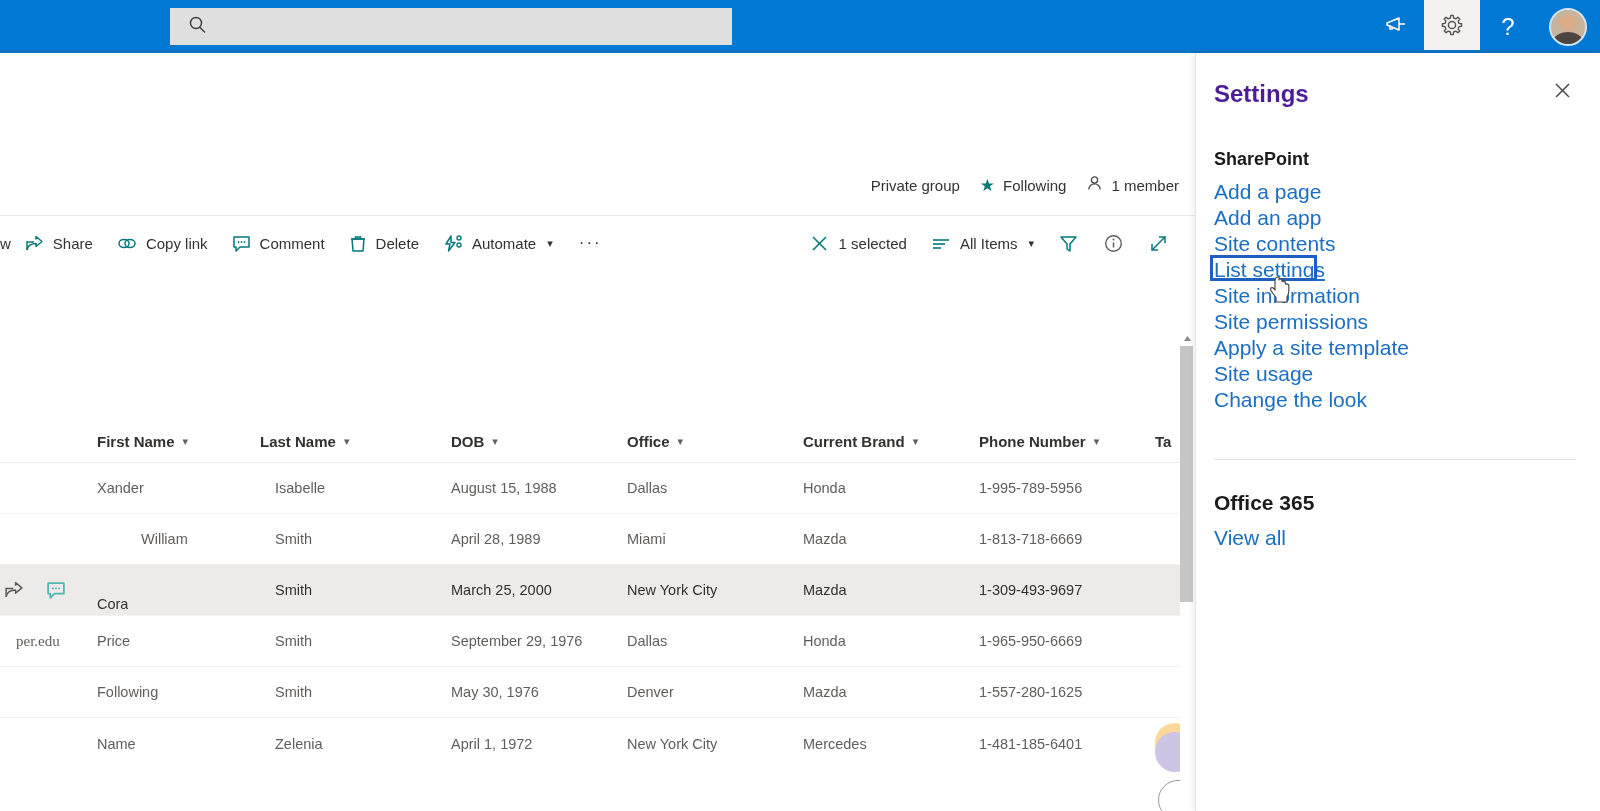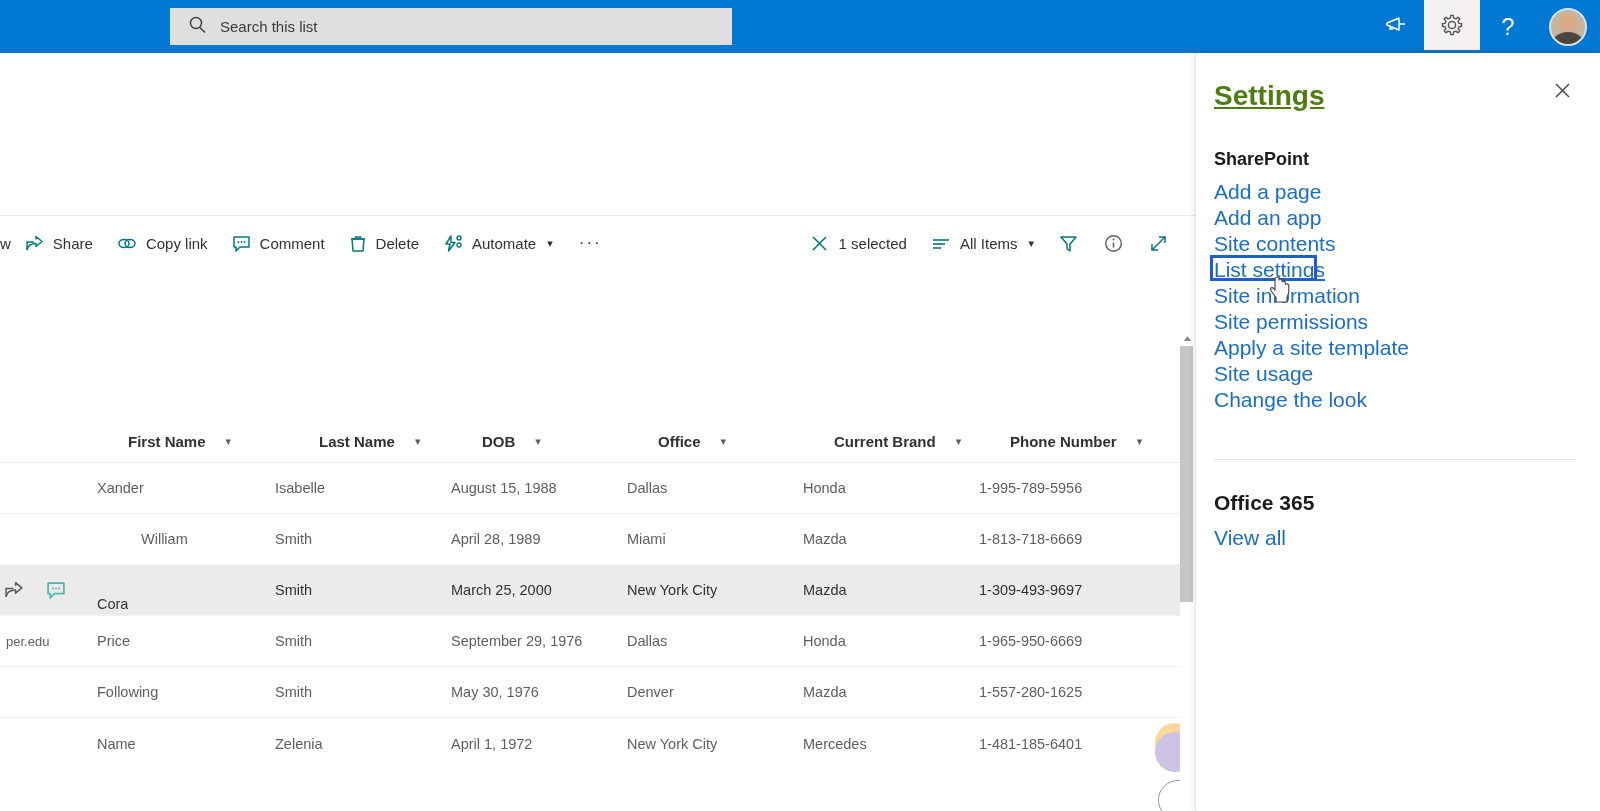--- a/index.html
+++ b/index.html
@@ -226,25 +226,24 @@
     display: flex;
     align-items: center;
     border-bottom: 1px solid #edebe9;
   }
   .col {
     font-size: 15px;
     color: #323130;
     font-weight: 600;
     display: flex;
     align-items: center;
-    gap: 20px;
+    gap: 8px;
     cursor: pointer;
     white-space: nowrap;
     overflow: hidden;
-    margin-left: 31px;
   }
   .col .chev-sm { font-size: 11px; font-weight: 400; color: #605e5c; }
 
   .grid-rows {
     position: absolute;
     top: 192px; left: 0;
     width: 1180px;
   }
   .row {
     height: 51px;
@@ -270,24 +269,25 @@
     align-items: center;
   }
   .lead-icon {
     color: #03787c;
     display: flex;
     align-items: center;
     justify-content: center;
     cursor: pointer;
   }
   .lead-text {
-    font-size: 13px;
+    font-size: 15px;
     color: #605e5c;
     white-space: nowrap;
-    padding-left: 6px;
+    padding-left: 16px;
+    font-family: Liberation Serif, serif;
   }
 
   .tag-pill {
     position: absolute;
     border-radius: 50%;
     width: 40px; height: 40px;
   }
 
   
   .vscroll {
@@ -327,24 +327,23 @@
     top: 53px; right: 0;
     width: 405px;
     height: 758px;
     background: #ffffff;
     border-left: 1px solid #e6e6e6;
     box-shadow: -2px 0 6px rgba(0,0,0,0.08);
   }
   .panel-title {
     position: absolute;
     top: 27px; left: 18px;
-    font-size: 28px;
-    color: #4d7c0f;
+    font-size: 24px;
+    color: #4c1d95;
     font-weight: 600;
-    text-decoration: underline;
   }
   .panel-close {
     position: absolute;
     top: 24px; right: 22px;
     width: 32px; height: 32px;
     display: flex; align-items: center; justify-content: center;
     cursor: pointer;
     color: #4a4a4a;
     font-size: 19px;
   }
@@ -397,21 +396,20 @@
 <body>
 
 <div class="suite-bar">
   <div class="search-wrap">
     <span class="search-icon-svg">
       <svg width="20" height="20" viewBox="0 0 20 20">
         <circle cx="8" cy="8" r="5.5" fill="none" stroke="#3b3b3b" stroke-width="1.4"></circle>
         <line x1="12" y1="12.4" x2="17" y2="17.6" stroke="#3b3b3b" stroke-width="1.4"></line>
       </svg>
     </span>
-    <input class="search-input" type="text" placeholder="Search this list" style="">
   </div>
 
   <div class="suite-actions">
     <div class="suite-btn">
       <span>
         <svg width="26" height="26" viewBox="0 0 26 26">
           <path d="M4 11 L16 6 L16 18 L4 13 Z" fill="none" stroke="#ffffff" stroke-width="1.5" stroke-linejoin="round"></path>
           <line x1="16" y1="12" x2="22" y2="12" stroke="#ffffff" stroke-width="1.5"></line>
           <path d="M7 13 L7 17 L10 17" fill="none" stroke="#ffffff" stroke-width="1.5"></path>
         </svg>
@@ -432,20 +430,38 @@
       <div class="avatar"></div>
     </div>
   </div>
 </div>
 <div class="suite-bar-underline"></div>
 
 <div class="main-area">
 
   <div class="site-header-strip"></div>
 
+  <div class="site-meta">
+    <div class="meta-item static">
+      <span>Private group</span>
+    </div>
+    <div class="meta-item">
+      <span class="star-icon">★</span>
+      <span>Following</span>
+    </div>
+    <div class="meta-item">
+      <span class="person-icon">
+        <svg width="17" height="17" viewBox="0 0 17 17">
+          <circle cx="8.5" cy="5" r="3.1" fill="none" stroke="#4a4a4a" stroke-width="1.3"></circle>
+          <path d="M2.8 14.5 a5.7 5.7 0 0 1 11.4 0" fill="none" stroke="#4a4a4a" stroke-width="1.3"></path>
+        </svg>
+      </span>
+      <span>1 member</span>
+    </div>
+  </div>
 
   <div class="toolbar-divider"></div>
 
   <div class="command-bar">
     <div class="cmd-left">
       <span class="cmd-partial">w</span>
 
       <div class="cmd-btn">
         <span class="cmd-icon">
           <svg width="19" height="19" viewBox="0 0 19 19">
@@ -557,21 +573,21 @@
     </div>
   </div>
 
   <div class="grid-wrap">
 
     <div class="grid-header">
       <div class="col" style="position:absolute;left:97px;width:165px;">
         <span>First Name</span>
         <span class="chev-sm">▾</span>
       </div>
-      <div class="col" style="position:absolute;left:288px;width:165px;">
+      <div class="col" style="position:absolute;left:260px;width:165px;">
         <span>Last Name</span>
         <span class="chev-sm">▾</span>
       </div>
       <div class="col" style="position:absolute;left:451px;width:165px;">
         <span>DOB</span>
         <span class="chev-sm">▾</span>
       </div>
       <div class="col" style="position:absolute;left:627px;width:165px;">
         <span>Office</span>
         <span class="chev-sm">▾</span>

